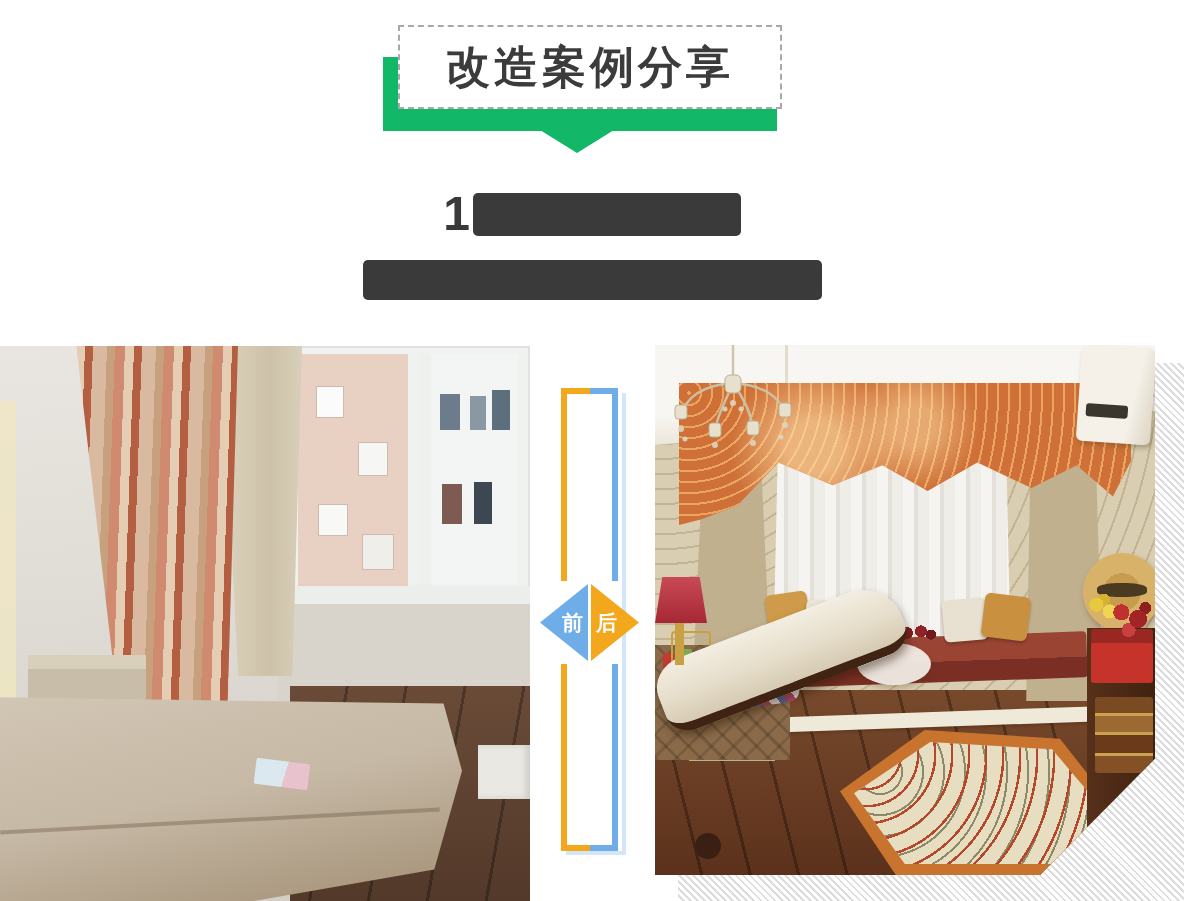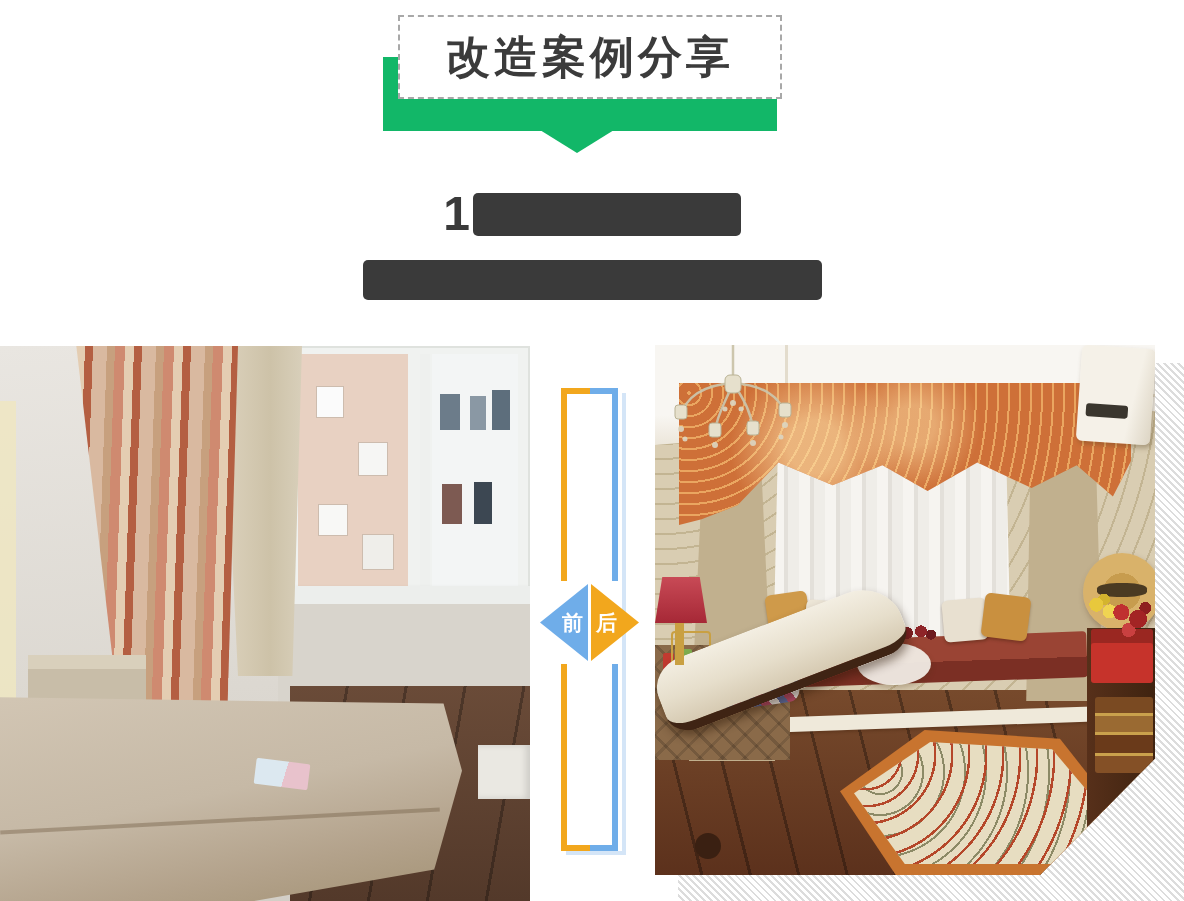--- a/index.html
+++ b/index.html
@@ -57,21 +57,21 @@
   .pillow{border-radius:6px;box-shadow:0 2px 3px rgba(60,30,10,.35);}
   .books{background:linear-gradient(180deg,#7a4a22 0 16px,#caa14c 16px 19px,#9a6a32 19px 35px,#caa14c 35px 38px,#6a3a1a 38px 56px,#caa14c 56px 59px,#845026 59px 76px);border-radius:3px;}
 </style>
 </head>
 <body>
 
 <div class="page">
 
   <div class="abs green-rect" style="left:383px;top:57px;width:394px;height:74px;"></div>
   <div class="abs green-tri" style="left:540px;top:130px;width:74px;height:23px;"></div>
-  <div class="abs dashed-box" style="left:398px;top:15px;width:384px;height:84px;box-sizing:border-box;">
+  <div class="abs dashed-box" style="left:398px;top:25px;width:384px;height:84px;box-sizing:border-box;">
     <span class="banner-title">改造案例分享</span>
   </div>
 
   <div class="abs heading-row" style="top:190px;height:48px;">
     <span class="heading-prefix">1</span>
     <span class="redact-bar" style="display:inline-block;width:268px;height:43px;margin-left:3px;"></span>
   </div>
   <div class="abs heading-row" style="top:258px;height:44px;">
     <span class="redact-bar" style="display:inline-block;width:459px;height:40px;"></span>
   </div>

